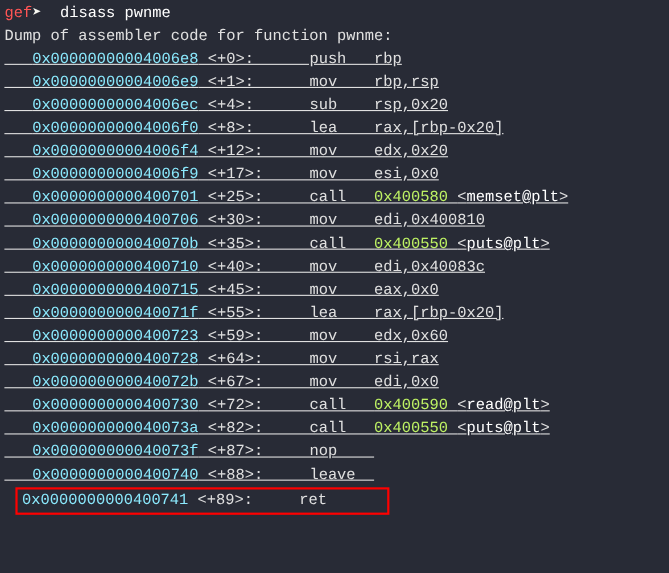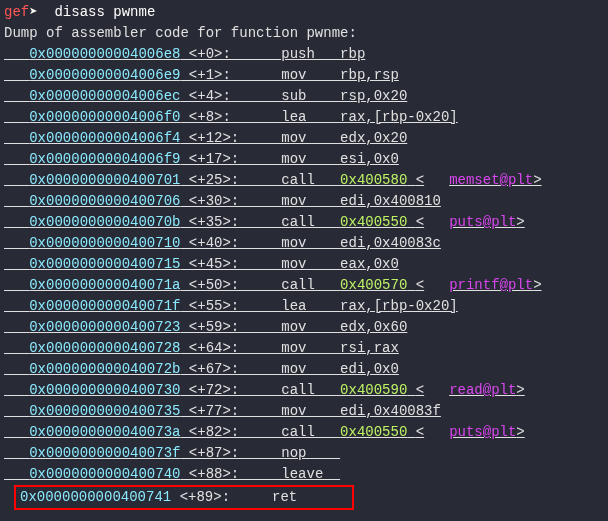--- a/index.html
+++ b/index.html
@@ -43,22 +43,21 @@
       white-space: pre;
       color: #e0e0e0;
     }
     .addr {
       color: #8be9fd;
     }
     .call-addr {
       color: #bef264;
     }
     .plt-name {
-      color: #d946ef;
-      margin-left: 25px;
+      color: #ffffff;
     }
     .bracket {
       color: #e0e0e0;
     }
     .highlight-box {
       border: 2px solid #ff0000;
       display: inline-block;
       padding: 0 4px;
       margin-left: 10px;
     }
@@ -77,26 +76,24 @@
     <div class="asm-line">   <span class="addr">0x00000000004006e9</span> &lt;+1&gt;:      mov    rbp,rsp</div>
     <div class="asm-line">   <span class="addr">0x00000000004006ec</span> &lt;+4&gt;:      sub    rsp,0x20</div>
     <div class="asm-line">   <span class="addr">0x00000000004006f0</span> &lt;+8&gt;:      lea    rax,[rbp-0x20]</div>
     <div class="asm-line">   <span class="addr">0x00000000004006f4</span> &lt;+12&gt;:     mov    edx,0x20</div>
     <div class="asm-line">   <span class="addr">0x00000000004006f9</span> &lt;+17&gt;:     mov    esi,0x0</div>
     <div class="asm-line">   <span class="addr">0x0000000000400701</span> &lt;+25&gt;:     call   <span class="call-addr">0x400580</span> <span class="bracket">&lt;</span><span class="plt-name">memset@plt</span><span class="bracket">&gt;</span></div>
     <div class="asm-line">   <span class="addr">0x0000000000400706</span> &lt;+30&gt;:     mov    edi,0x400810</div>
     <div class="asm-line">   <span class="addr">0x000000000040070b</span> &lt;+35&gt;:     call   <span class="call-addr">0x400550</span> <span class="bracket">&lt;</span><span class="plt-name">puts@plt</span><span class="bracket">&gt;</span></div>
     <div class="asm-line">   <span class="addr">0x0000000000400710</span> &lt;+40&gt;:     mov    edi,0x40083c</div>
     <div class="asm-line">   <span class="addr">0x0000000000400715</span> &lt;+45&gt;:     mov    eax,0x0</div>
-    <div class="asm-line">   <span class="addr">0x000000000040071a</span> &lt;+50&gt;:     call   <span class="call-addr">0x400570</span> <span class="bracket">&lt;</span><span class="plt-name">printf@plt</span><span class="bracket">&gt;</span></div>
     <div class="asm-line">   <span class="addr">0x000000000040071f</span> &lt;+55&gt;:     lea    rax,[rbp-0x20]</div>
     <div class="asm-line">   <span class="addr">0x0000000000400723</span> &lt;+59&gt;:     mov    edx,0x60</div>
     <div class="asm-line">   <span class="addr">0x0000000000400728</span> &lt;+64&gt;:     mov    rsi,rax</div>
     <div class="asm-line">   <span class="addr">0x000000000040072b</span> &lt;+67&gt;:     mov    edi,0x0</div>
     <div class="asm-line">   <span class="addr">0x0000000000400730</span> &lt;+72&gt;:     call   <span class="call-addr">0x400590</span> <span class="bracket">&lt;</span><span class="plt-name">read@plt</span><span class="bracket">&gt;</span></div>
-    <div class="asm-line">   <span class="addr">0x0000000000400735</span> &lt;+77&gt;:     mov    edi,0x40083f</div>
     <div class="asm-line">   <span class="addr">0x000000000040073a</span> &lt;+82&gt;:     call   <span class="call-addr">0x400550</span> <span class="bracket">&lt;</span><span class="plt-name">puts@plt</span><span class="bracket">&gt;</span></div>
     <div class="asm-line">   <span class="addr">0x000000000040073f</span> &lt;+87&gt;:     nop    </div>
     <div class="asm-line">   <span class="addr">0x0000000000400740</span> &lt;+88&gt;:     leave  </div>
   </div>
 <div>
   <span class="highlight-box"><span class="highlight-line" id="highlight-line"><span class="addr">0x0000000000400741</span> &lt;+89&gt;:     ret      </span></span>
 </div>
 
 </body></html>

